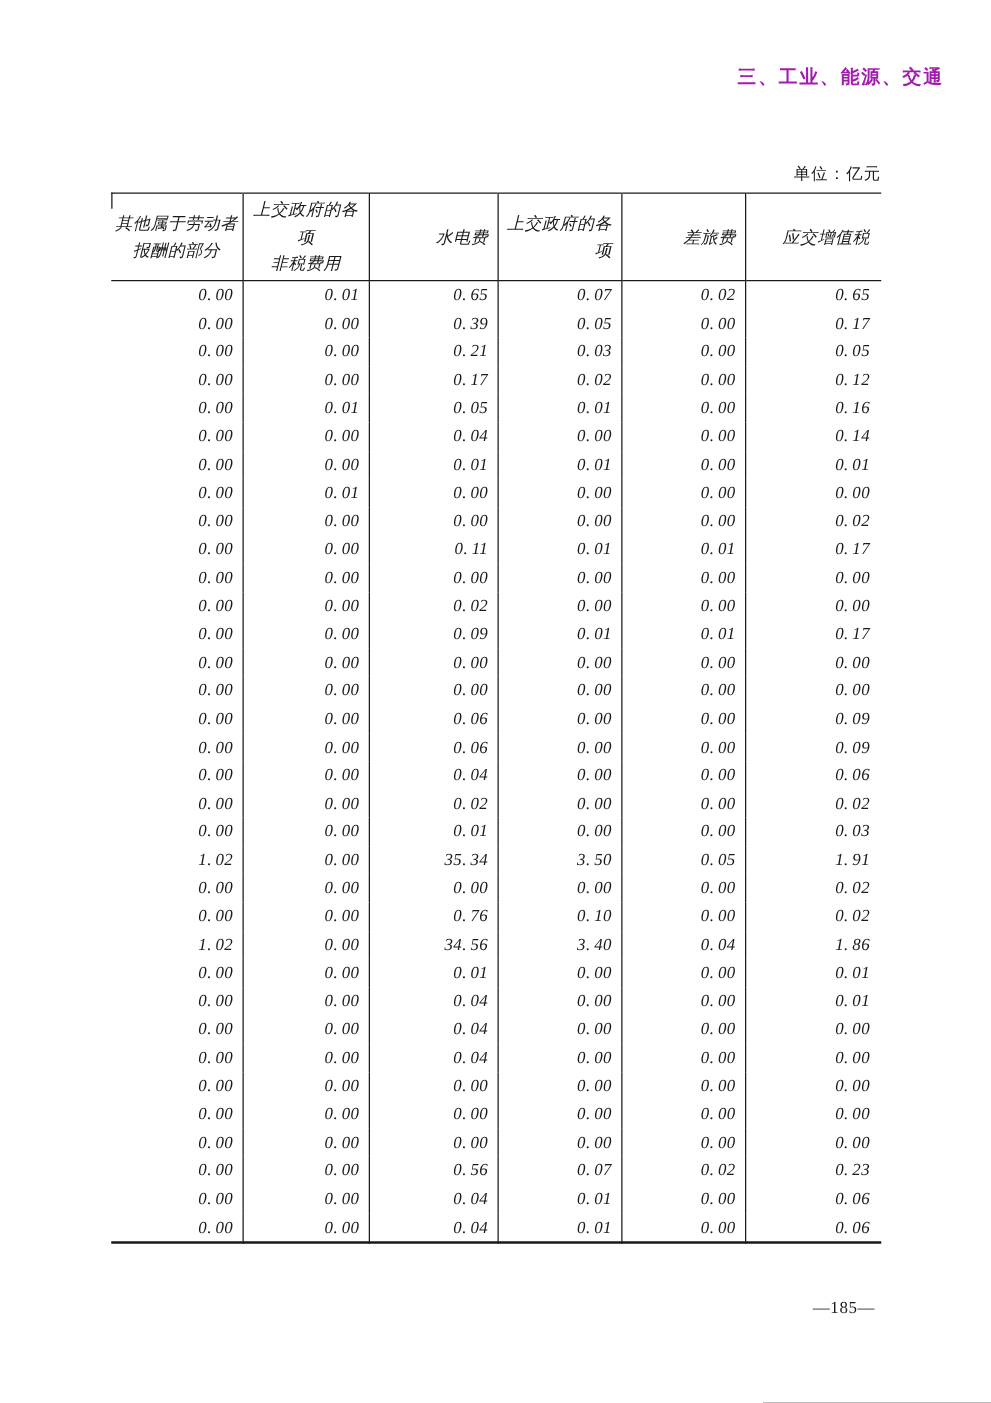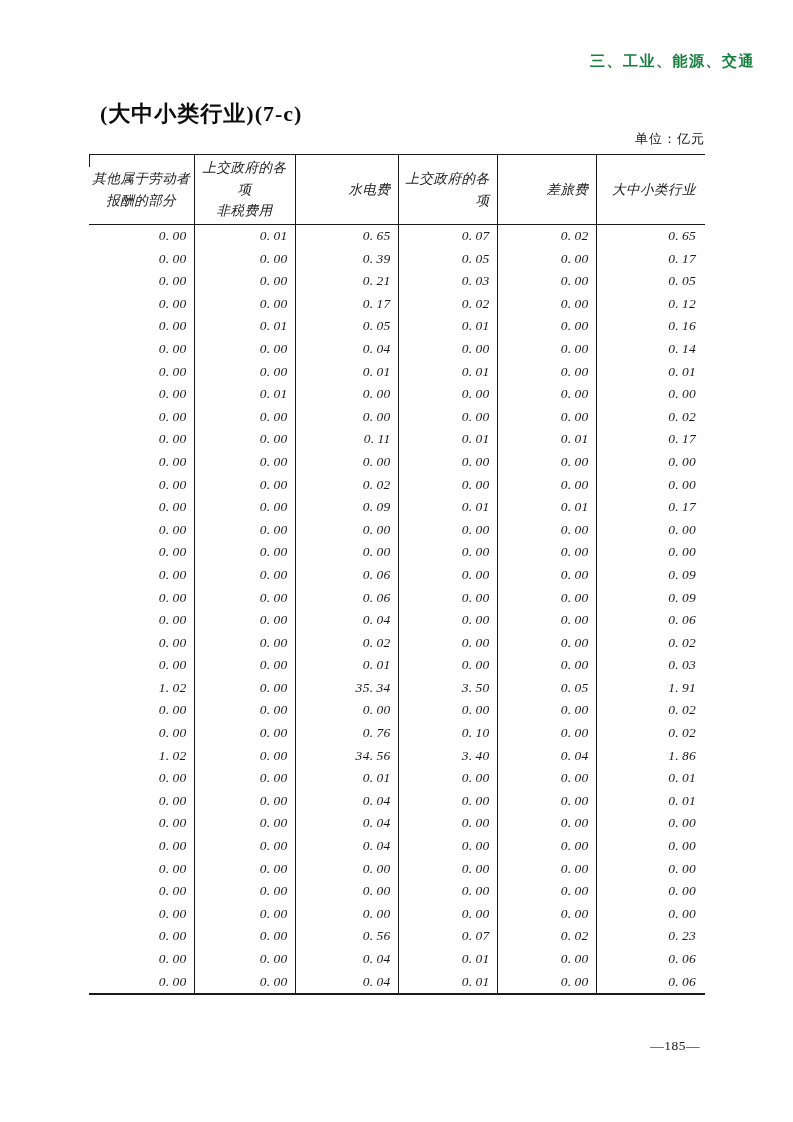--- a/index.html
+++ b/index.html
@@ -13,21 +13,21 @@
     font-family: "Liberation Serif", "DejaVu Serif", serif;
     overflow: hidden;
   }
   .section-header {
     position: absolute;
     top: 52px;
     right: 38px;
     font-size: 15px;
     font-weight: bold;
     letter-spacing: 1.5px;
-    color: #15803d;
+    color: #a21caf;
   }
   .doc-title {
     position: absolute;
     top: 99px;
     left: 100px;
     margin: 0;
     font-size: 22px;
     font-weight: bold;
     letter-spacing: 1px;
     color: #0d0d0d;
@@ -92,21 +92,20 @@
     margin-left: 44px;
   }
 </style>
 </head>
 <body>
 
 <div class="page">
 
   <div class="section-header">三、工业、能源、交通</div>
 
-  <h1 class="doc-title">(大中小类行业)(7-c)</h1>
 
   <div class="unit-label">单位：亿元</div>
 
   <table class="data-table">
     <colgroup>
       <col style="width:105px">
       <col style="width:101px">
       <col style="width:103px">
       <col style="width:99px">
       <col style="width:99px">
@@ -114,21 +113,21 @@
     </colgroup>
     <thead>
       <tr>
         <th class="center">其他属于劳动者
 报酬的部分</th>
         <th class="center">上交政府的各项
 非税费用</th>
         <th>水电费</th>
         <th>上交政府的各项</th>
         <th>差旅费</th>
-        <th>大中小类行业</th>
+        <th>应交增值税</th>
       </tr>
     </thead>
     <tbody>
         <tr>
           <td>0. 00</td>
           <td>0. 01</td>
           <td>0. 65</td>
           <td>0. 07</td>
           <td>0. 02</td>
           <td>0. 65</td>

